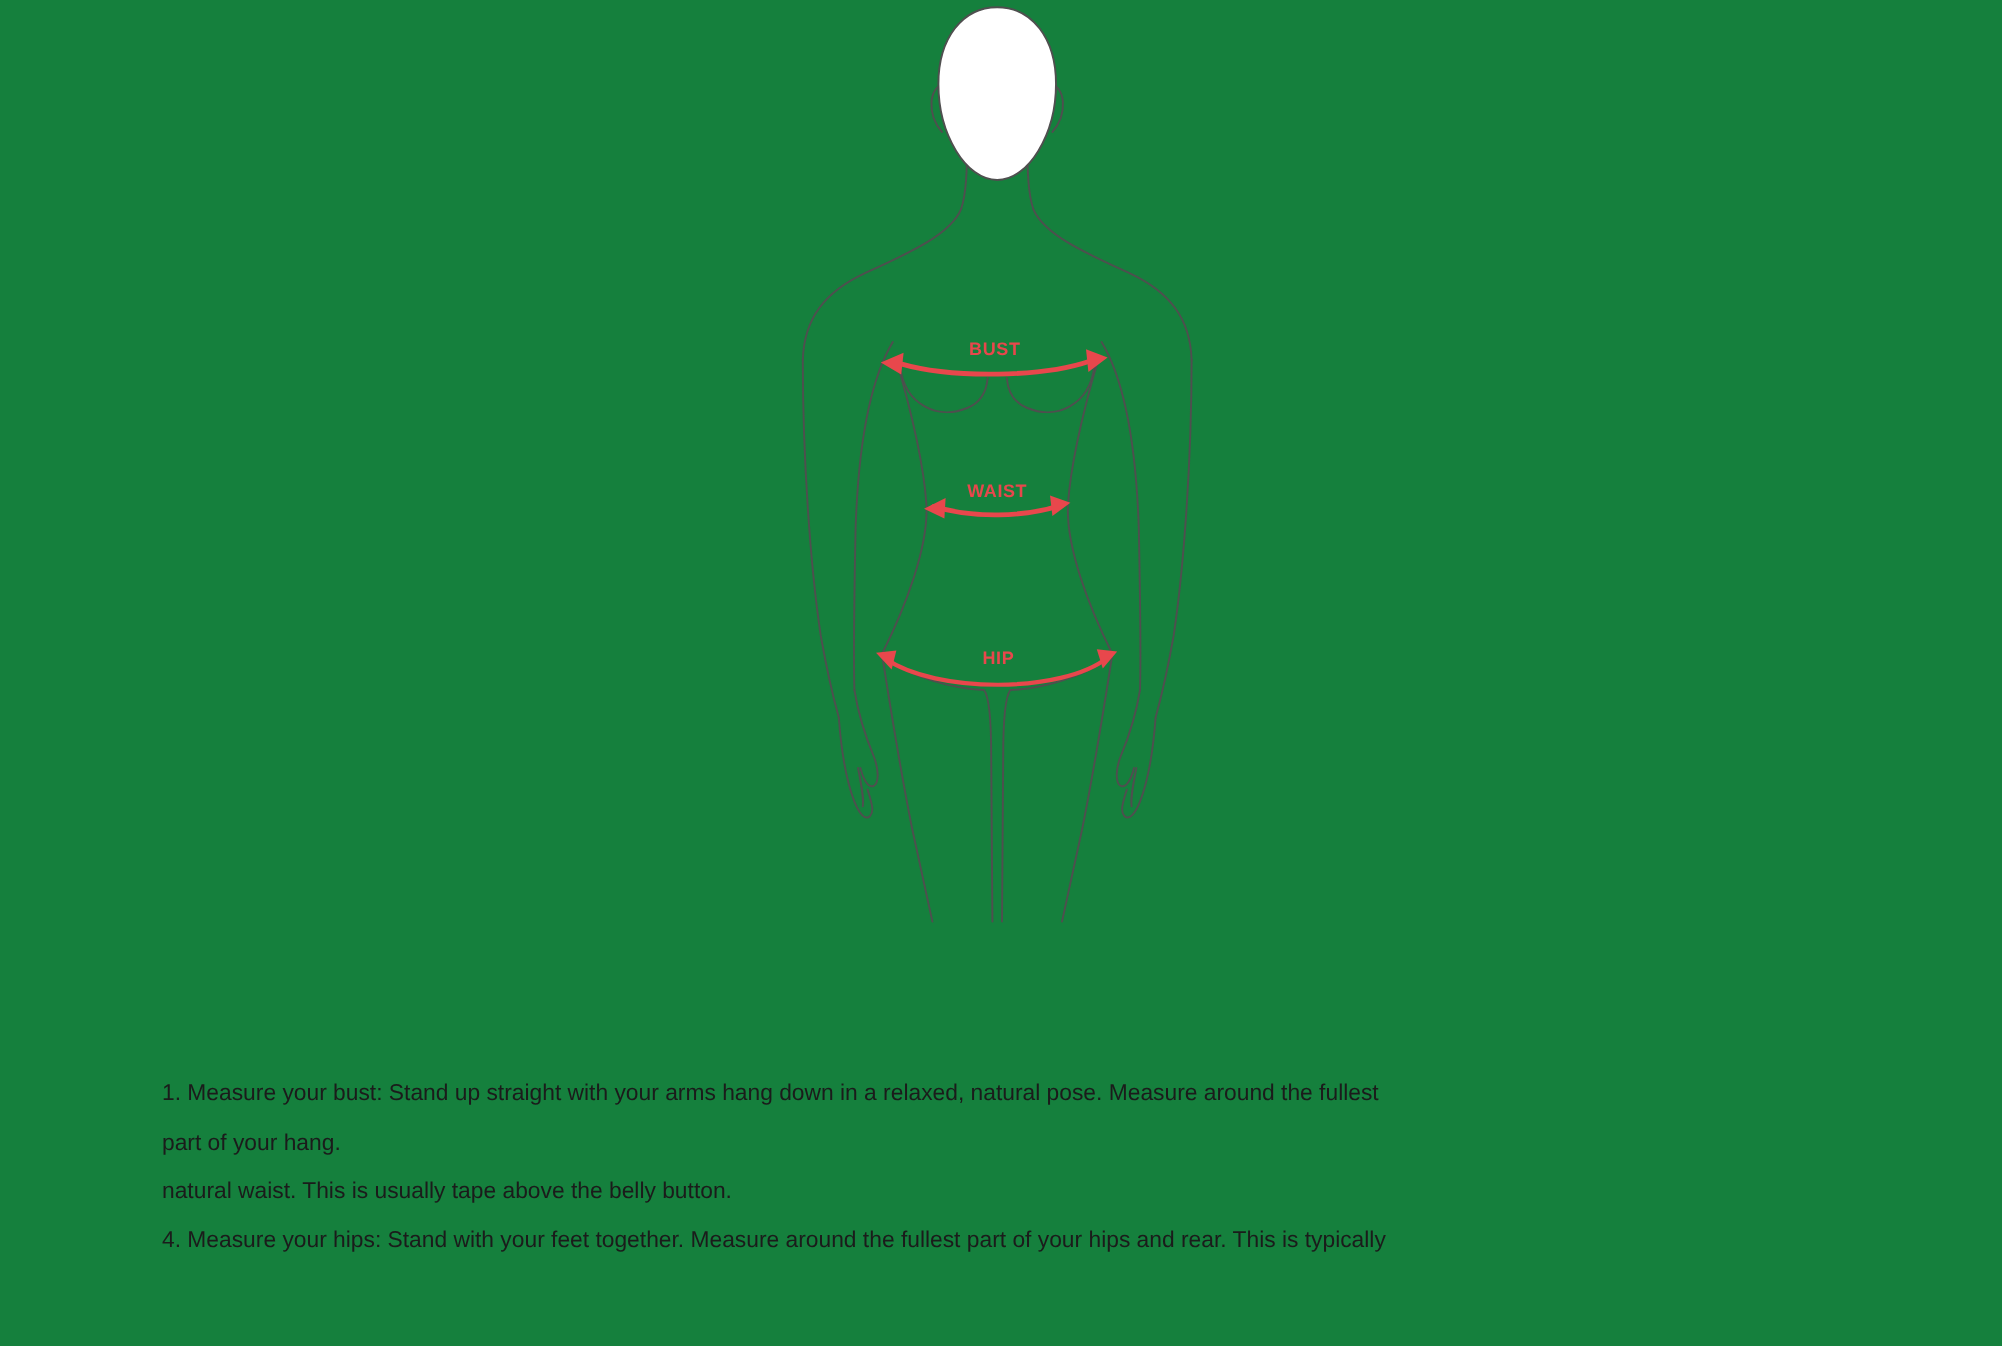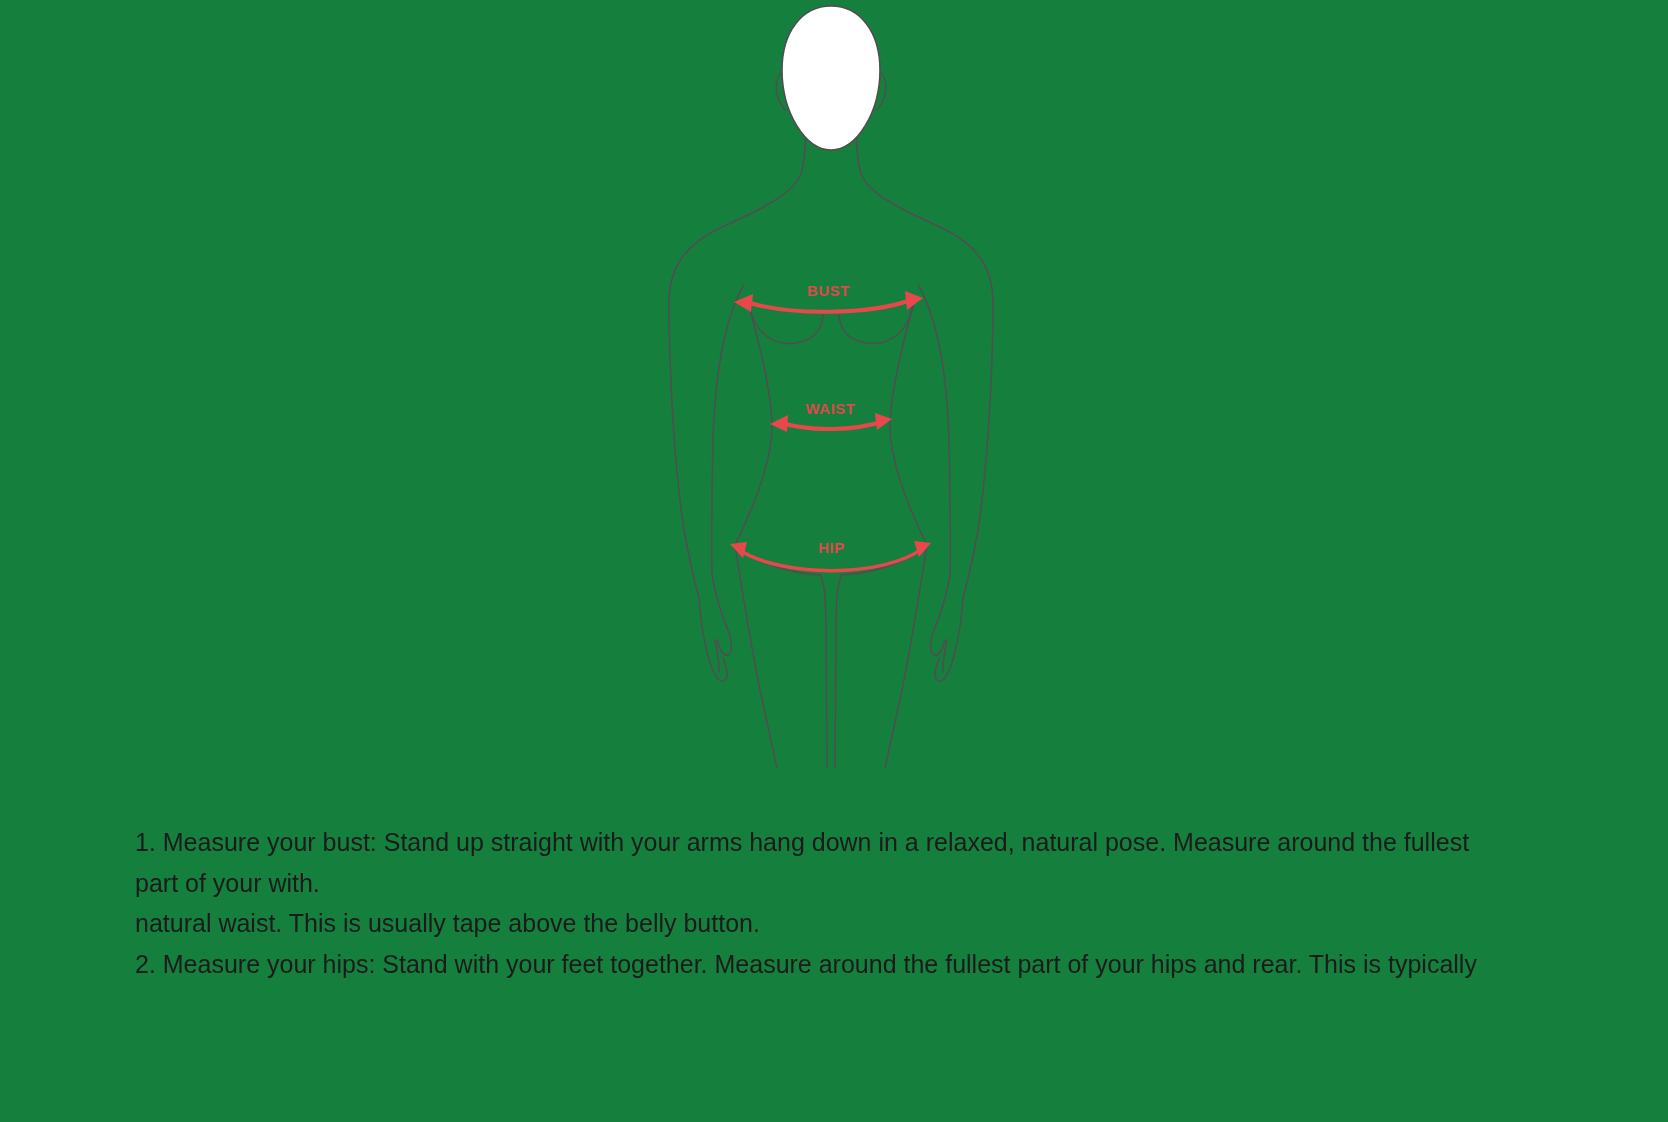--- a/index.html
+++ b/index.html
@@ -44,24 +44,24 @@
     fill: #e8474c;
     font-family: "Liberation Sans", sans-serif;
     font-weight: bold;
     font-size: 15px;
     letter-spacing: 0.5px;
     text-anchor: middle;
   }
   .instructions {
     position: absolute;
     left: 135px;
-    top: 822px;
+    top: 892px;
     width: 1470px;
     color: #1b1b1b;
-    font-size: 25px;
+    font-size: 19px;
     line-height: 40.5px;
   }
   .instruction-item { margin: 0; }
   .instruction-line { white-space: nowrap; }
 </style>
 </head>
 <body>
 
 <div class="page">
 
@@ -132,23 +132,23 @@
         <polygon class="measure-arrow" points="110,544 127,542 123,558"></polygon>
         <polygon class="measure-arrow" points="311,543 294,541 299,557"></polygon>
         <text class="measure-label" x="212" y="553">HIP</text>
       </g>
     </svg>
   </div>
 
   <div class="instructions">
     <p class="instruction-item">
       <span class="instruction-line" style="display:block">1. Measure your bust: Stand up straight with your arms hang down in a relaxed, natural pose. Measure around the fullest</span>
-      <span class="instruction-line" style="display:block">part of your with.</span>
+      <span class="instruction-line" style="display:block">part of your hang.</span>
     </p>
     <p class="instruction-item">
       <span class="instruction-line" style="display:block">natural waist. This is usually tape above the belly button.</span>
     </p>
     <p class="instruction-item">
-      <span class="instruction-line" style="display:block">2. Measure your hips: Stand with your feet together. Measure around the fullest part of your hips and rear. This is typically</span>
+      <span class="instruction-line" style="display:block">4. Measure your hips: Stand with your feet together. Measure around the fullest part of your hips and rear. This is typically</span>
     </p>
   </div>
 
 </div>
 
 </body></html>

